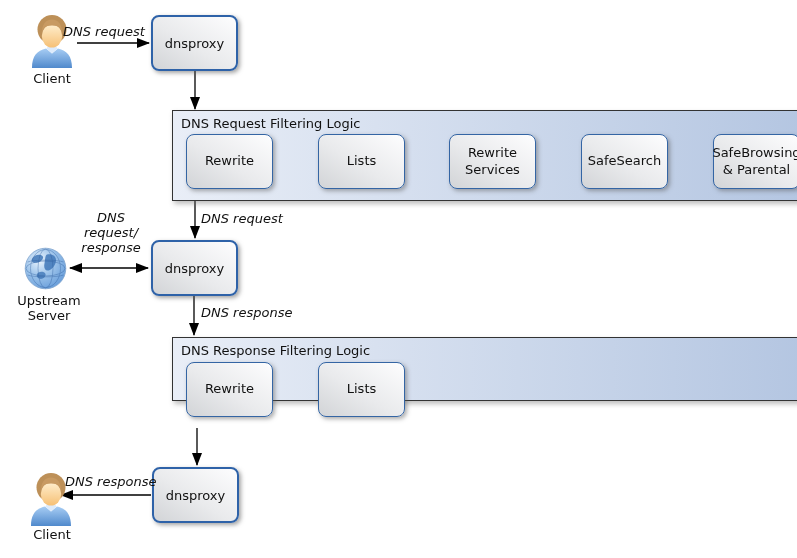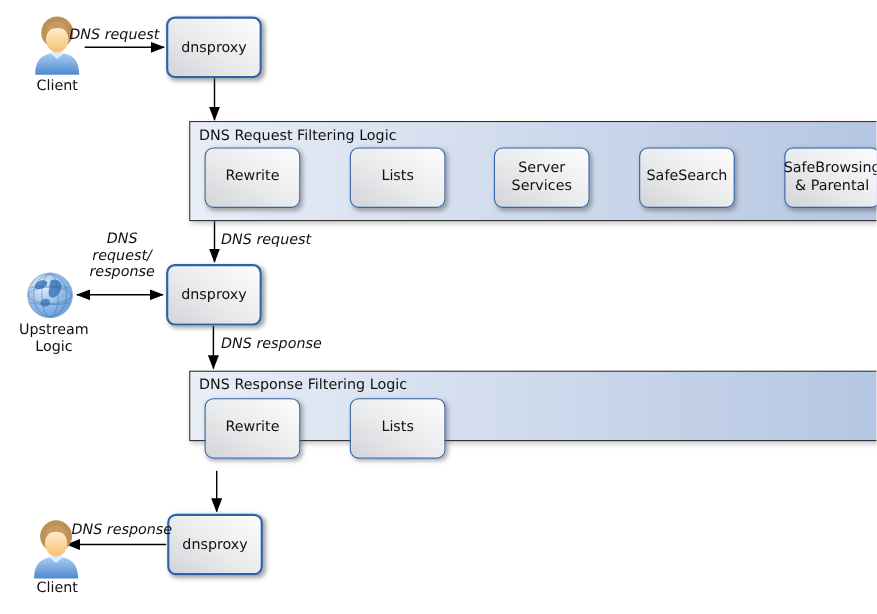--- a/index.html
+++ b/index.html
@@ -93,21 +93,21 @@
 
   <div class="group" style="left:140px;top:110px;width:644px;height:91px">
     <div class="group-title">DNS Request Filtering Logic</div>
     <div class="step" style="left:13px;top:23px;width:87px;height:55px">
       <span>Rewrite</span>
     </div>
     <div class="step" style="left:145px;top:23px;width:87px;height:55px">
       <span>Lists</span>
     </div>
     <div class="step" style="left:276px;top:23px;width:87px;height:55px">
-      <span>Server Services</span>
+      <span>Rewrite Services</span>
     </div>
     <div class="step" style="left:408px;top:23px;width:87px;height:55px">
       <span>SafeSearch</span>
     </div>
     <div class="step" style="left:540px;top:23px;width:87px;height:55px">
       <span>SafeBrowsing &amp; Parental</span>
     </div>
   </div>
 
   <div class="lbl" style="left:201px;top:211px">DNS request</div>
@@ -134,21 +134,21 @@
     <path d="M14.5,25.5 C18,23.5 22.5,25.5 21.5,28.5 C20.5,31.8 16,33 13.8,30.8 C12,28.8 12.8,26.5 14.5,25.5 Z" fill="#4178b8" opacity="0.8"></path>
     <g fill="none" stroke="#2f5f9e" stroke-width="0.7" opacity="0.55">
       <ellipse cx="21.5" cy="21.5" rx="19.5" ry="7.5"></ellipse>
       <ellipse cx="21.5" cy="21.5" rx="7.5" ry="19.5"></ellipse>
       <ellipse cx="21.5" cy="21.5" rx="15" ry="19"></ellipse>
       <path d="M3.5,15 C10,12.5 33,12.5 39.5,15"></path>
       <path d="M3.5,28 C10,30.5 33,30.5 39.5,28"></path>
     </g>
   </svg>
   <div class="caption" style="left:8px;top:293px;width:82px">Upstream
-Logic</div>
+Server</div>
 
   <div class="lbl" style="left:201px;top:305px">DNS response</div>
 
   <div class="group" style="left:140px;top:337px;width:644px;height:64px">
     <div class="group-title">DNS Response Filtering Logic</div>
     <div class="step" style="left:13px;top:24px;width:87px;height:55px">
       <span>Rewrite</span>
     </div>
     <div class="step" style="left:145px;top:24px;width:87px;height:55px">
       <span>Lists</span>

